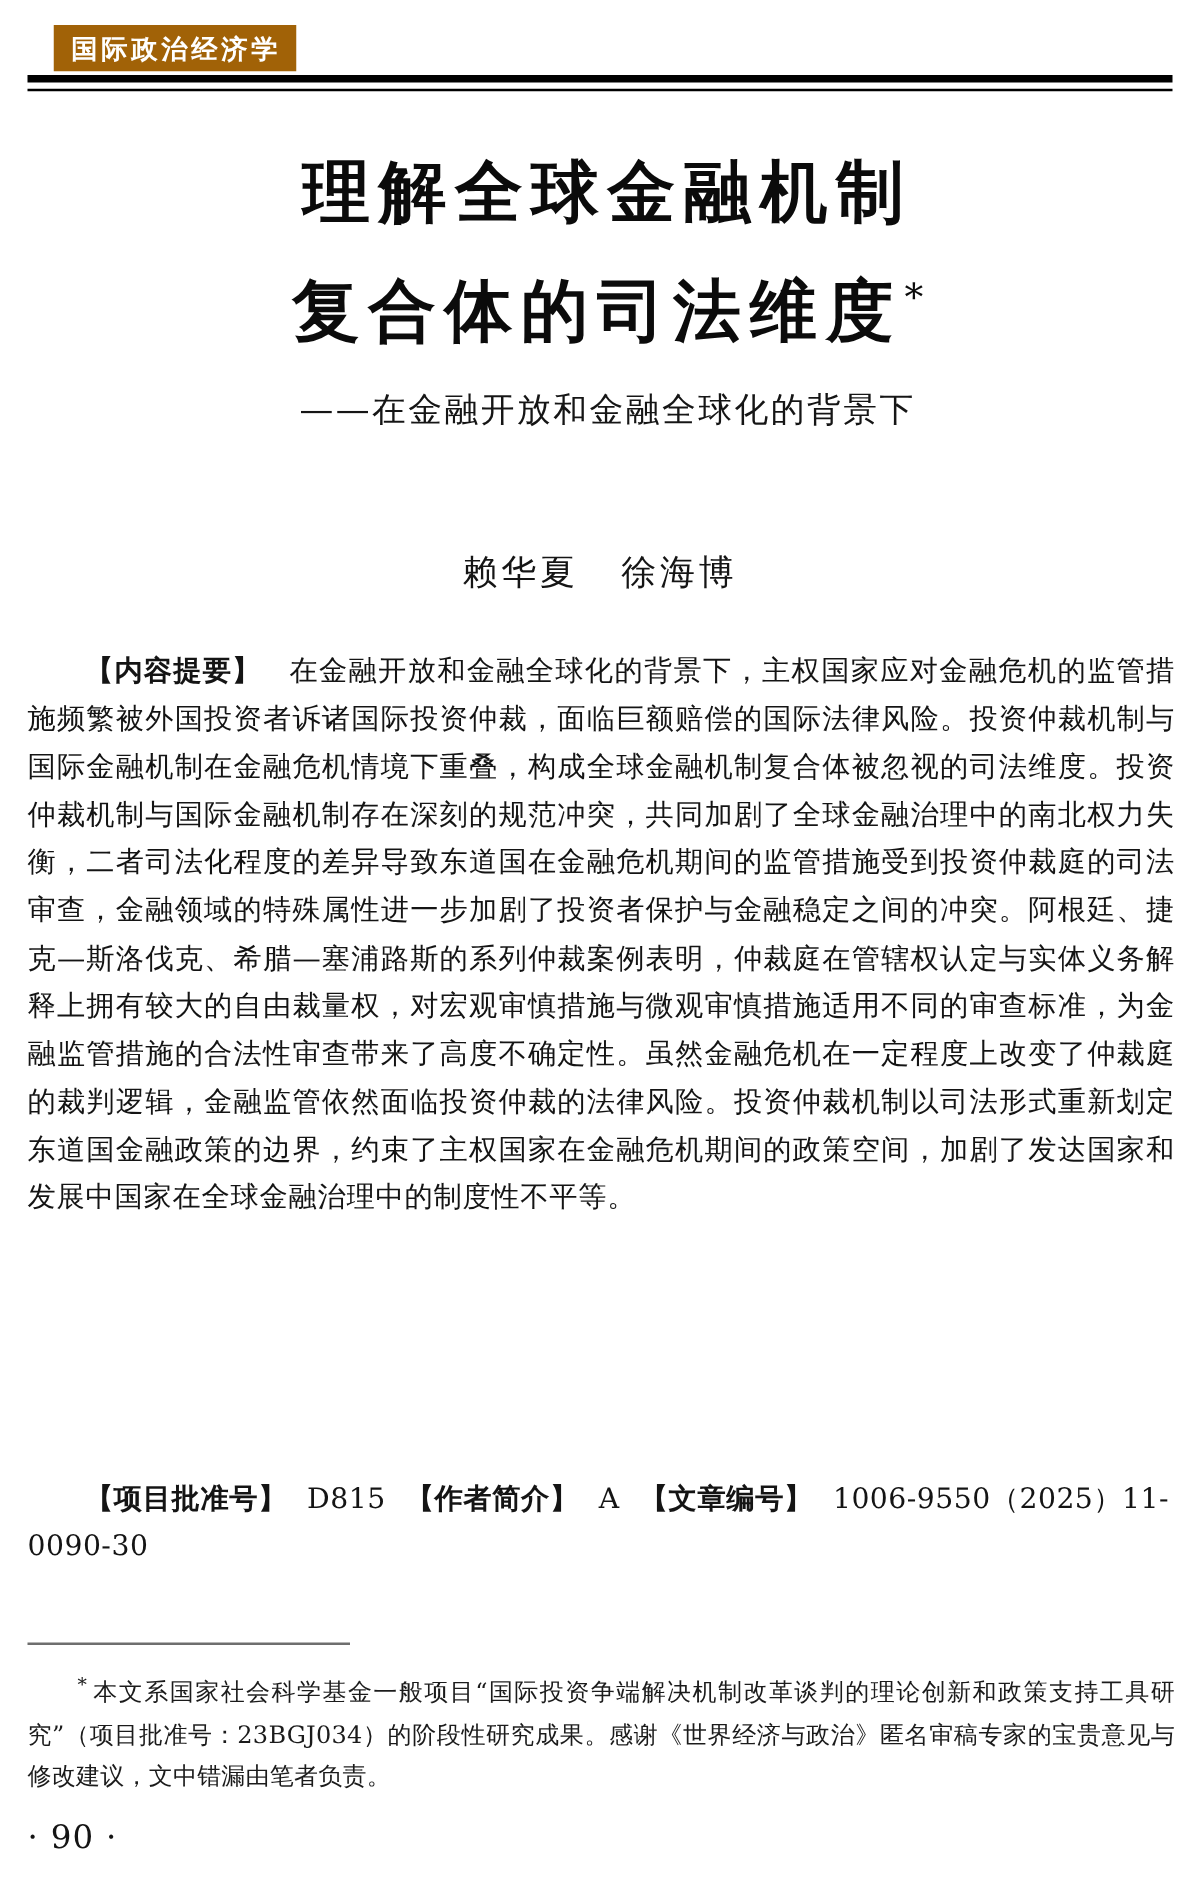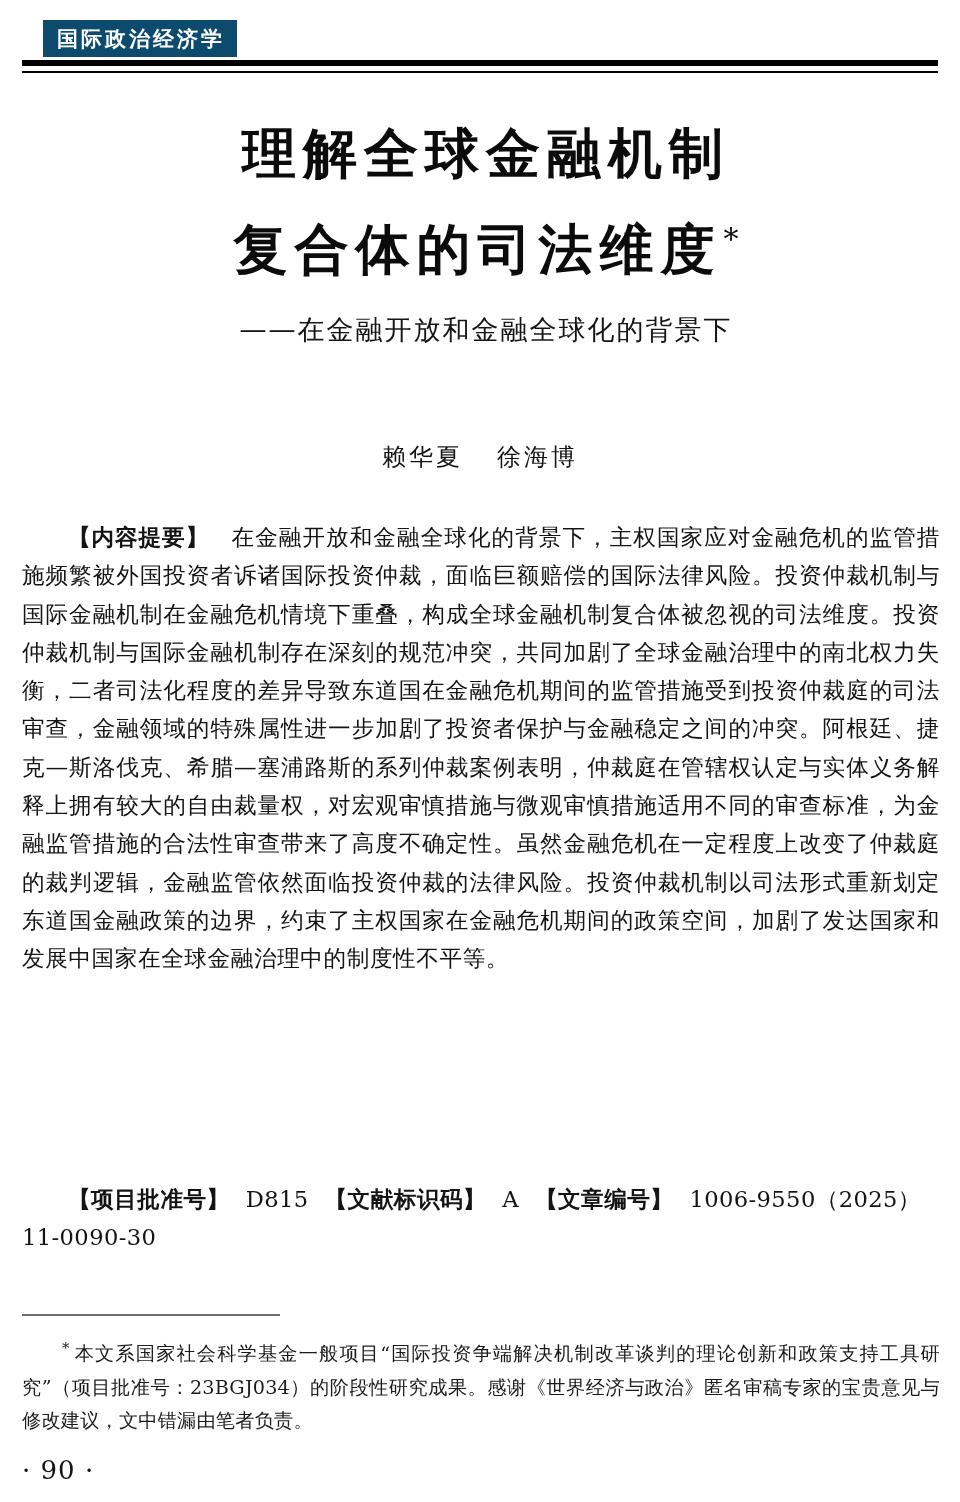--- a/index.html
+++ b/index.html
@@ -29,21 +29,21 @@
     left: 0;
     top: 0;
     width: 960px;
     height: 84px;
   }
   .section-label {
     position: absolute;
     left: 43px;
     top: 20px;
     height: 37px;
-    background: #0c4a6e;
+    background: #a16207;
     color: #ffffff;
     font-family: "DejaVu Serif", "Liberation Serif", serif;
     font-weight: bold;
     font-size: 21px;
     line-height: 37px;
     letter-spacing: 3px;
     padding: 0 12px 0 14px;
     white-space: nowrap;
   }
   .rule-thick {
@@ -99,22 +99,22 @@
     white-space: nowrap;
   }
 
   
   .authors {
     position: absolute;
     left: 22px;
     top: 437px;
     width: 916px;
     text-align: center;
-    font-family: Liberation Mono, monospace;
-    font-size: 24px;
+    font-family: Liberation Serif, serif;
+    font-size: 28px;
     line-height: 44px;
     letter-spacing: 3px;
     color: #151515;
   }
   .authors .sep {
     display: inline-block;
     width: 34px;
   }
 
   
@@ -225,21 +225,21 @@
   </div>
 
   <div class="authors"><span>赖华夏</span><span class="sep"></span><span>徐海博</span></div>
 
   <div class="body-block">
     <p class="para indent"><span class="tag">【内容提要】</span><span class="gap-md"></span><span>在金融开放和金融全球化的背景下，主权国家应对金融危机的监管措施频繁被外国投资者诉诸国际投资仲裁，面临巨额赔偿的国际法律风险。投资仲裁机制与国际金融机制在金融危机情境下重叠，构成全球金融机制复合体被忽视的司法维度。投资仲裁机制与国际金融机制存在深刻的规范冲突，共同加剧了全球金融治理中的南北权力失衡，二者司法化程度的差异导致东道国在金融危机期间的监管措施受到投资仲裁庭的司法审查，金融领域的特殊属性进一步加剧了投资者保护与金融稳定之间的冲突。阿根廷、捷克—斯洛伐克、希腊—塞浦路斯的系列仲裁案例表明，仲裁庭在管辖权认定与实体义务解释上拥有较大的自由裁量权，对宏观审慎措施与微观审慎措施适用不同的审查标准，为金融监管措施的合法性审查带来了高度不确定性。虽然金融危机在一定程度上改变了仲裁庭的裁判逻辑，金融监管依然面临投资仲裁的法律风险。投资仲裁机制以司法形式重新划定东道国金融政策的边界，约束了主权国家在金融危机期间的政策空间，加剧了发达国家和发展中国家在全球金融治理中的制度性不平等。</span></p>
   </div>
 
 
   <div class="class-block">
-    <p class="para indent"><span class="tag">【项目批准号】</span><span class="gap-sm"></span><span>D815</span><span class="gap-sm"></span><span class="tag">【文献标识码】</span><span class="gap-sm"></span><span>A</span><span class="gap-sm"></span><span class="tag">【文章编号】</span><span class="gap-sm"></span><span>1006-9550（2025）11-0090-30</span></p>
+    <p class="para indent"><span class="tag">【项目批准号】</span><span class="gap-sm"></span><span>D815</span><span class="gap-sm"></span><span class="tag">【作者简介】</span><span class="gap-sm"></span><span>A</span><span class="gap-sm"></span><span class="tag">【文章编号】</span><span class="gap-sm"></span><span>1006-9550（2025）11-0090-30</span></p>
   </div>
 
   <div class="footnote-rule"></div>
   <div class="footnote">
     <p><span class="fn-mark">*</span><span>本文系国家社会科学基金一般项目“国际投资争端解决机制改革谈判的理论创新和政策支持工具研究”（项目批准号：23BGJ034）的阶段性研究成果。感谢《世界经济与政治》匿名审稿专家的宝贵意见与修改建议，文中错漏由笔者负责。</span></p>
   </div>
 
   <div class="folio">· 90 ·</div>
 
 </div>

